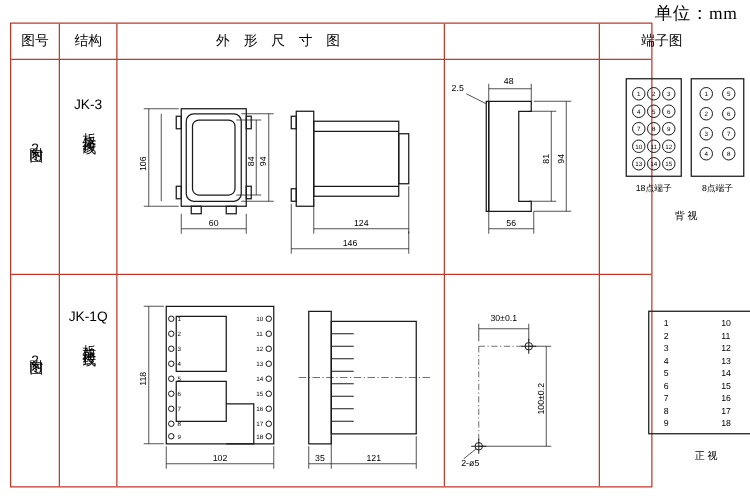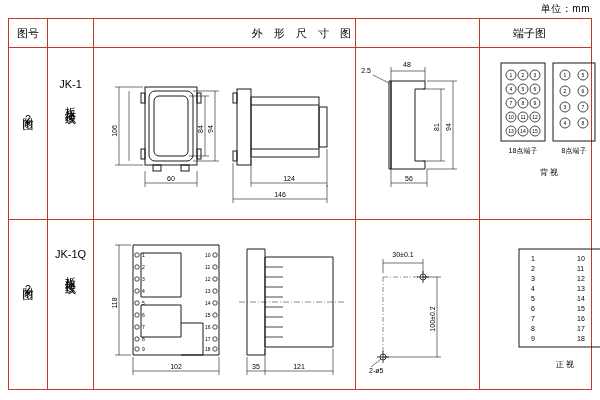--- a/index.html
+++ b/index.html
@@ -7,27 +7,27 @@
     width:600px;height:400px;
     background:#ffffff;
     font-family:"Liberation Sans","DejaVu Sans",sans-serif;
     color:#000;
     overflow:hidden;
   }
   .page{position:relative;width:600px;height:400px;}
 
   .unit{
     position:absolute;right:10px;top:2px;
-    font-size:10px;letter-spacing:.5px;
+    font-size:14px;letter-spacing:.5px;font-family:Liberation Serif, serif;
   }
 
   
   .table{
     position:absolute;left:8px;top:18px;
-    width:584px;height:372px;
+    width:514px;height:372px;
     border:1px solid #c0392b;
     box-sizing:border-box;
   }
   .vline{position:absolute;top:0;bottom:0;width:1px;background:#c0392b;}
   .hline{position:absolute;left:0;right:0;height:1px;background:#c0392b;}
 
   .hdr{
     position:absolute;top:0;height:28px;line-height:28px;
     text-align:center;font-size:11px;
   }
@@ -63,29 +63,30 @@
 
     <div class="vline" style="left:38px;"></div>
     <div class="vline" style="left:84px;"></div>
     <div class="vline" style="left:346px;"></div>
     <div class="vline" style="left:470px;"></div>
 
     <div class="hline" style="top:28px;"></div>
     <div class="hline" style="top:200px;"></div>
 
     <div class="hdr" style="left:0;width:38px;">图号</div>
-    <div class="hdr sp" style="left:85px;width:261px;text-align:right;">外 形 尺 寸 图</div>
+    <div class="hdr" style="left:39px;width:45px;">结构</div>
+    <div class="hdr sp" style="left:85px;width:261px;">外 形 尺 寸 图</div>
     <div class="hdr" style="left:464px;width:113px;">端子图</div>
 
     <div class="cell-label" style="left:0;width:38px;top:90px;">
       <span class="vtext">附图2</span>
     </div>
 
     <div class="cell-label" style="left:39px;width:45px;top:58px;">
-      <div style="font-size:11px;margin-bottom:4px;">JK-1</div>
+      <div style="font-size:11px;margin-bottom:4px;">JK-3</div>
       <span class="vtext">板后接线</span>
     </div>
 
     <div class="draw" style="left:88px;top:30px;">
       <svg width="256" height="168" viewBox="0 0 256 168">
         <g fill="none" stroke="#1a1a1a" stroke-width="1">
 
           <rect x="48" y="38" width="52" height="78"></rect>
           <rect x="52" y="42" width="44" height="70" rx="6"></rect>
           <rect x="57" y="47" width="34" height="60" rx="5"></rect>

